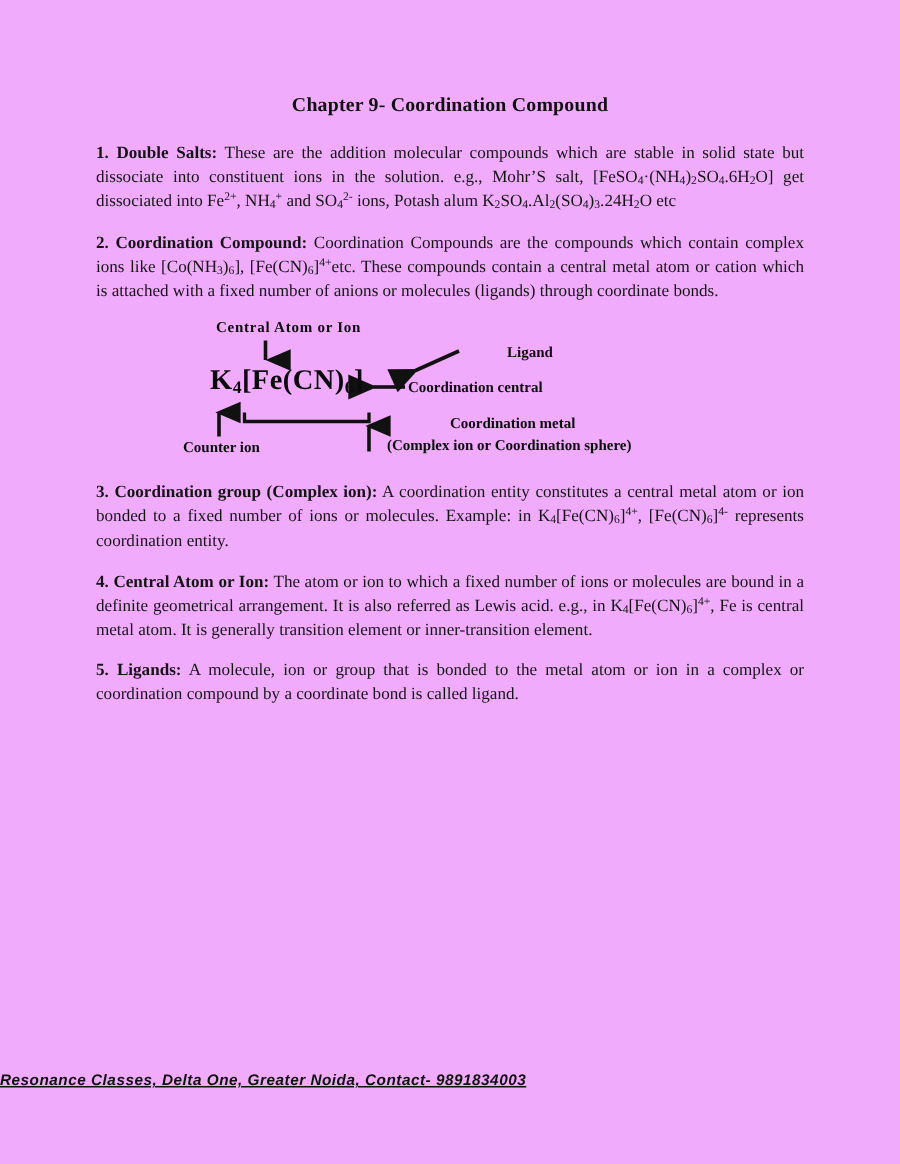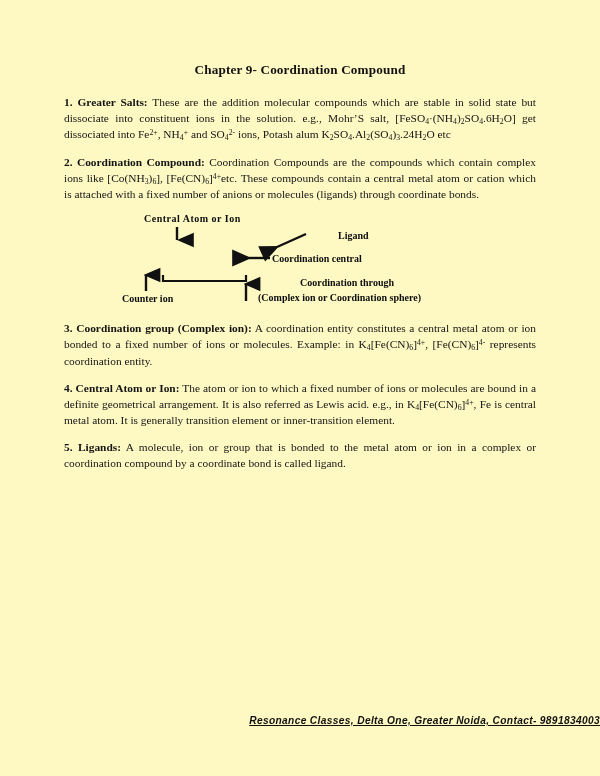--- a/index.html
+++ b/index.html
@@ -15,21 +15,21 @@
     font-family: "Liberation Serif", "DejaVu Serif", serif;
     color: #111111;
     overflow: hidden;
   }
   .page {
     position: absolute;
     left: 0;
     top: 0;
     width: 600px;
     height: 776px;
-    background: #fef9c3;
+    background: #f0abfc;
   }
   .content {
     position: absolute;
     left: 64px;
     top: 62px;
     width: 472px;
   }
   .doc-title {
     text-align: center;
     font-weight: bold;
@@ -100,21 +100,21 @@
   .lbl-counter   { left: 0px;   top: 80px; }
   .lbl-entity1   { left: 178px; top: 64px; }
   .lbl-entity2   { left: 136px; top: 79px; }
 
   
   .footer {
     position: absolute;
     left: 0;
     top: 710px;
     width: 600px;
-    text-align: right;
+    text-align: left;
   }
   .footer-text {
     display: inline-block;
     font-family: "Liberation Sans", "DejaVu Sans", sans-serif;
     font-weight: bold;
     font-style: italic;
     font-size: 10.2px;
     letter-spacing: 0.35px;
     text-decoration: underline;
     color: #111111;
@@ -124,21 +124,21 @@
 <body>
 
 <div class="page">
 
   <div class="content">
 
     <h1 class="doc-title">Chapter 9- Coordination Compound</h1>
 
     <p class="para">
       <span class="lead">1.</span>
-      <span class="lead">Greater Salts:</span>
+      <span class="lead">Double Salts:</span>
       These are the addition molecular compounds which are stable in solid state but
       dissociate into constituent ions in the solution. e.g., Mohr’S salt, [FeSO<sub>4</sub>·(NH<sub>4</sub>)<sub>2</sub>SO<sub>4</sub>.6H<sub>2</sub>O] get
       dissociated into Fe<sup>2+</sup>, NH<sub>4</sub><sup>+</sup> and SO<sub>4</sub><sup>2-</sup> ions, Potash alum K<sub>2</sub>SO<sub>4</sub>.Al<sub>2</sub>(SO<sub>4</sub>)<sub>3</sub>.24H<sub>2</sub>O etc
     </p>
 
     <p class="para">
       <span class="lead">2.</span>
       <span class="lead">Coordination Compound:</span>
       Coordination Compounds are the compounds which contain
       complex ions like [Co(NH<sub>3</sub>)<sub>6</sub>], [Fe(CN)<sub>6</sub>]<sup>4+</sup>etc. These compounds contain a central metal atom or
@@ -172,28 +172,29 @@
 
         <line x1="24" y1="78" x2="24" y2="62" stroke="#111" stroke-width="2.4" marker-end="url(#arrUp)"></line>
 
         <path d="M41,62 L41,68 L124,68 L124,62" fill="none" stroke="#111" stroke-width="2.2"></path>
 
         <line x1="124" y1="88" x2="124" y2="71" stroke="#111" stroke-width="2.4" marker-end="url(#arrUp)"></line>
       </svg>
 
       <div class="lbl lbl-central">Central Atom or Ion</div>
 
+      <div class="formula">K<sub>4</sub>[Fe(CN)<sub>6</sub>]</div>
 
       <div class="lbl lbl-ligand">Ligand</div>
 
       <div class="lbl lbl-coordnum">Coordination central</div>
 
       <div class="lbl lbl-counter">Counter ion</div>
 
-      <div class="lbl lbl-entity1">Coordination through</div>
+      <div class="lbl lbl-entity1">Coordination metal</div>
 
       <div class="lbl lbl-entity2">(Complex ion or Coordination sphere)</div>
     </div>
 
     <p class="para">
       <span class="lead">3.</span>
       <span class="lead">Coordination group (Complex ion):</span>
       A coordination entity constitutes a central metal atom or
       ion bonded to a fixed number of ions or molecules. Example: in K<sub>4</sub>[Fe(CN)<sub>6</sub>]<sup>4+</sup>, [Fe(CN)<sub>6</sub>]<sup>4-</sup>
       represents coordination entity.

